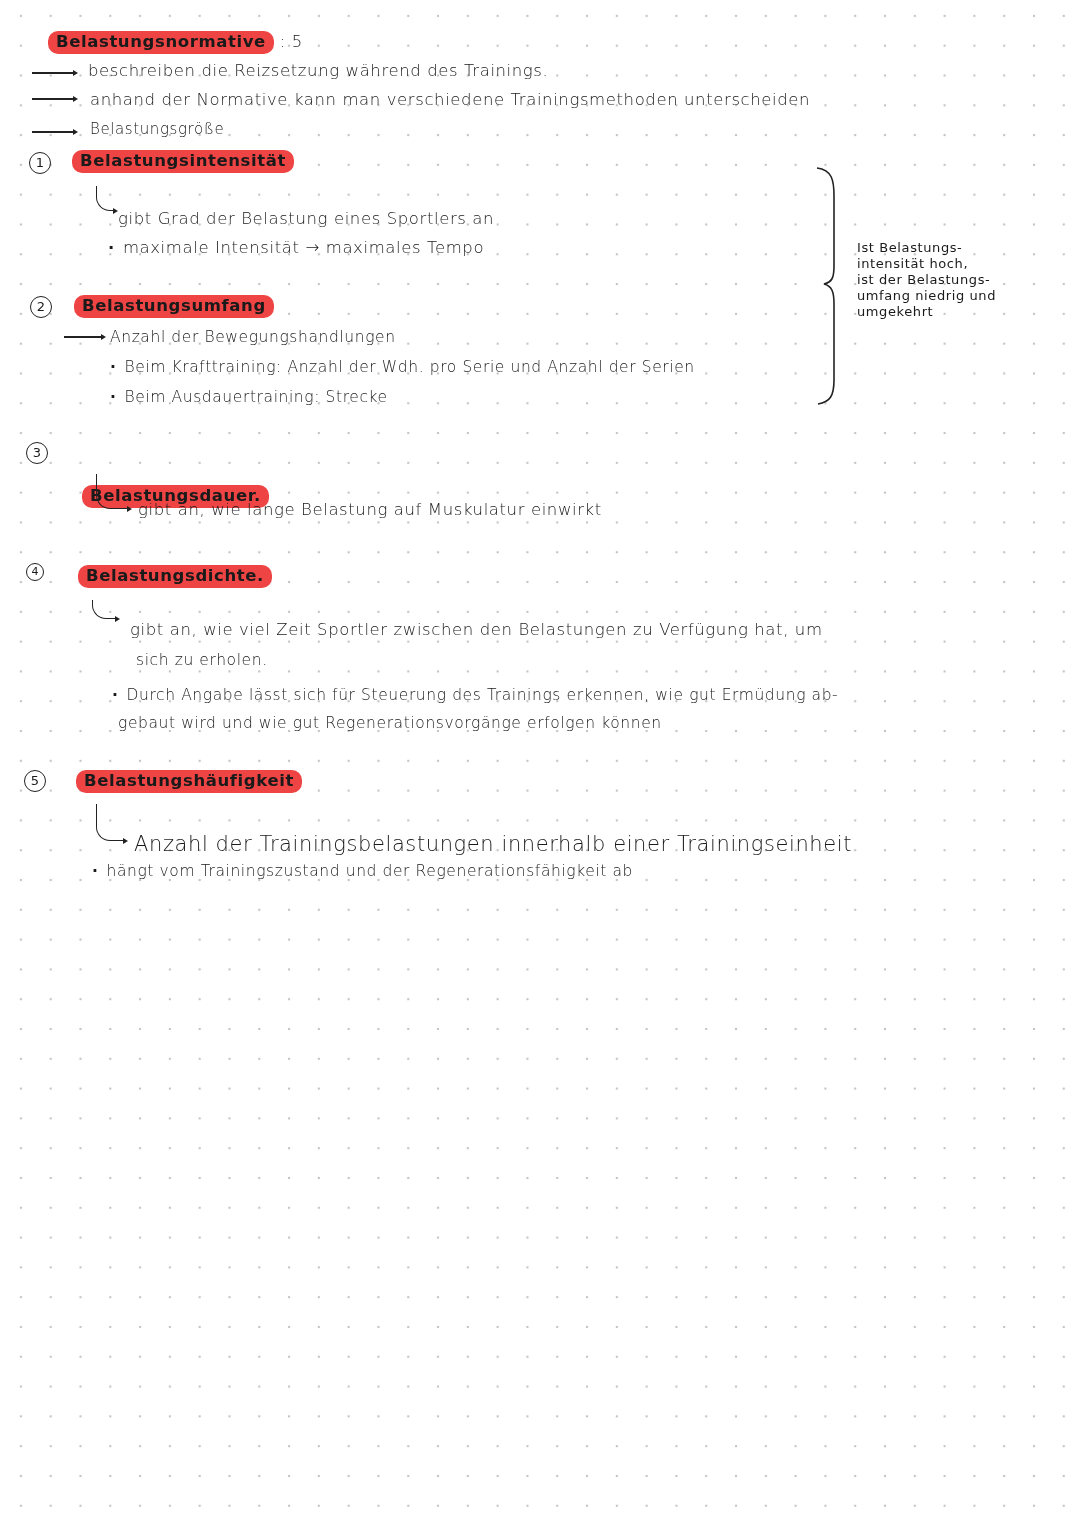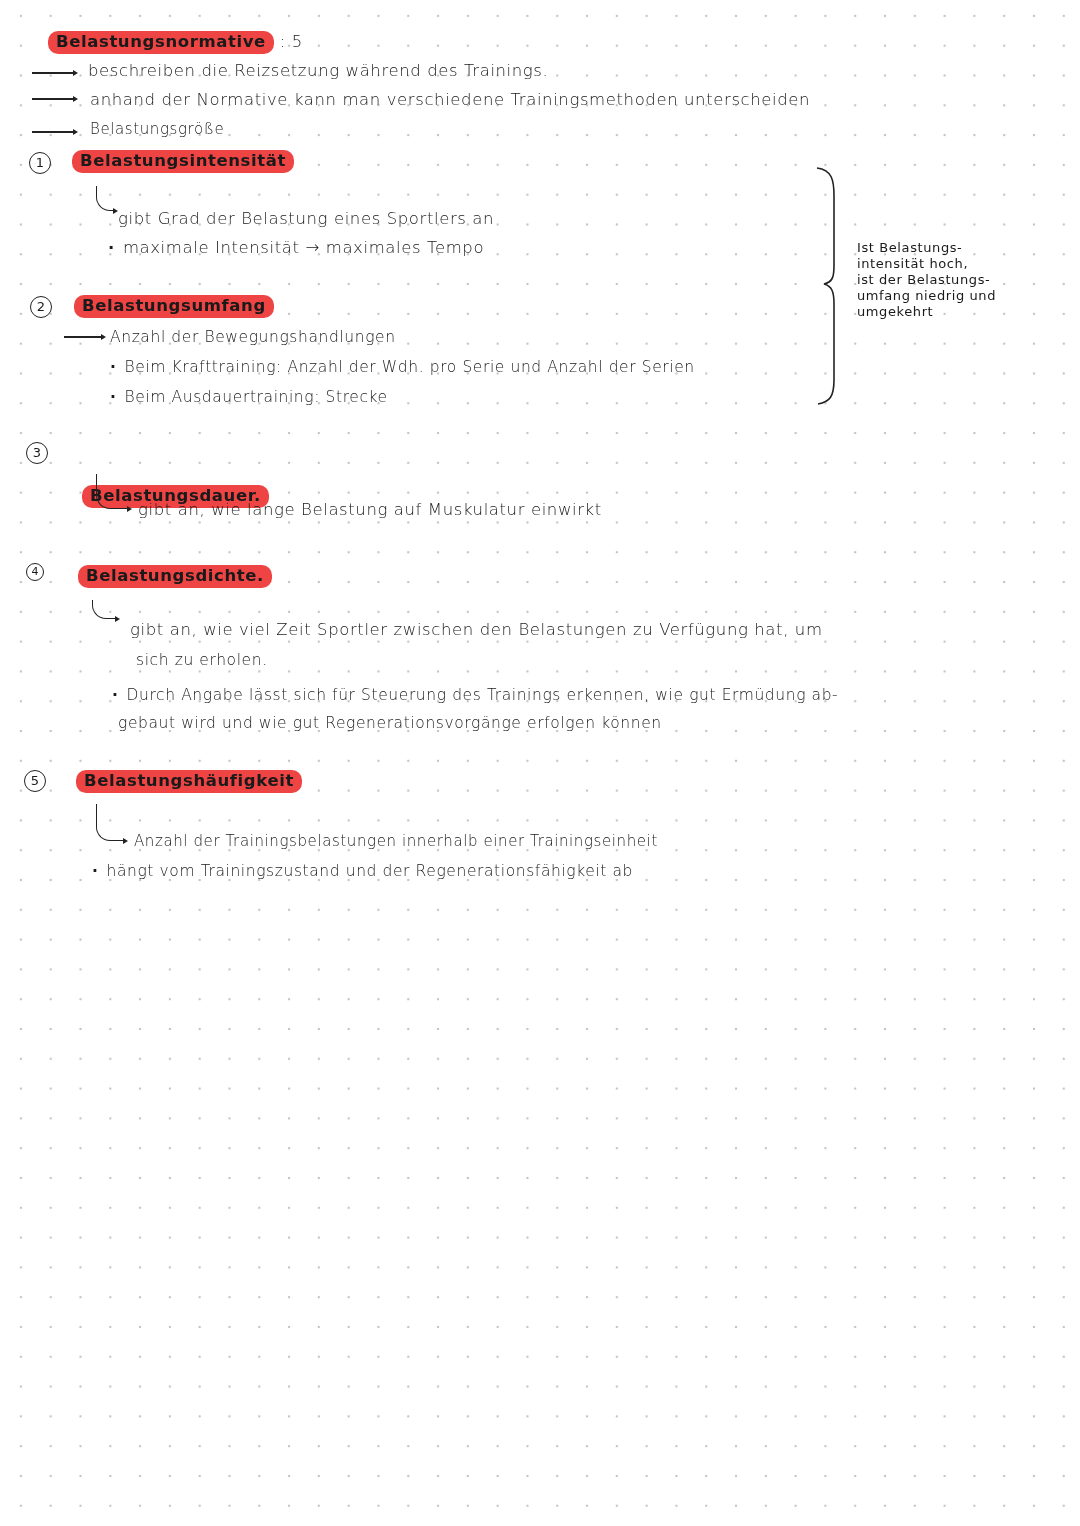--- a/index.html
+++ b/index.html
@@ -90,14 +90,14 @@
 <div class="t" style="left:130px; top:620px;text-align:right;">gibt an, wie viel Zeit Sportler zwischen den Belastungen zu Verfügung hat, um</div>
 <div class="t" style="left:136px; top:651px; font-size:15.5px;text-align:center;">sich zu erholen.</div>
 <div class="t dot" style="left:112px; top:686px; font-size:15.5px;">Durch Angabe lässt sich für Steuerung des Trainings erkennen, wie gut Ermüdung ab-</div>
 <div class="t" style="left:118px; top:714px; font-size:15.5px;">gebaut wird und wie gut Regenerationsvorgänge erfolgen können</div>
 
 <div class="num" style="left:24px; top:770px;">5</div>
 <div class="t" style="left:76px; top:771px;">
   <span class="hl">Belastungshäufigkeit</span>
 </div>
 <div class="hook" style="left:96px; top:804px; width:26px; height:36px;"></div>
-<div class="t" style="left:134px; top:832px; font-size:15px;">Anzahl der Trainingsbelastungen innerhalb einer Trainingseinheit</div>
+<div class="t" style="left:134px; top:832px; font-size:21px;">Anzahl der Trainingsbelastungen innerhalb einer Trainingseinheit</div>
 <div class="t dot" style="left:92px; top:862px; font-size:15.5px;">hängt vom Trainingszustand und der Regenerationsfähigkeit ab</div>
 
 </body></html>

